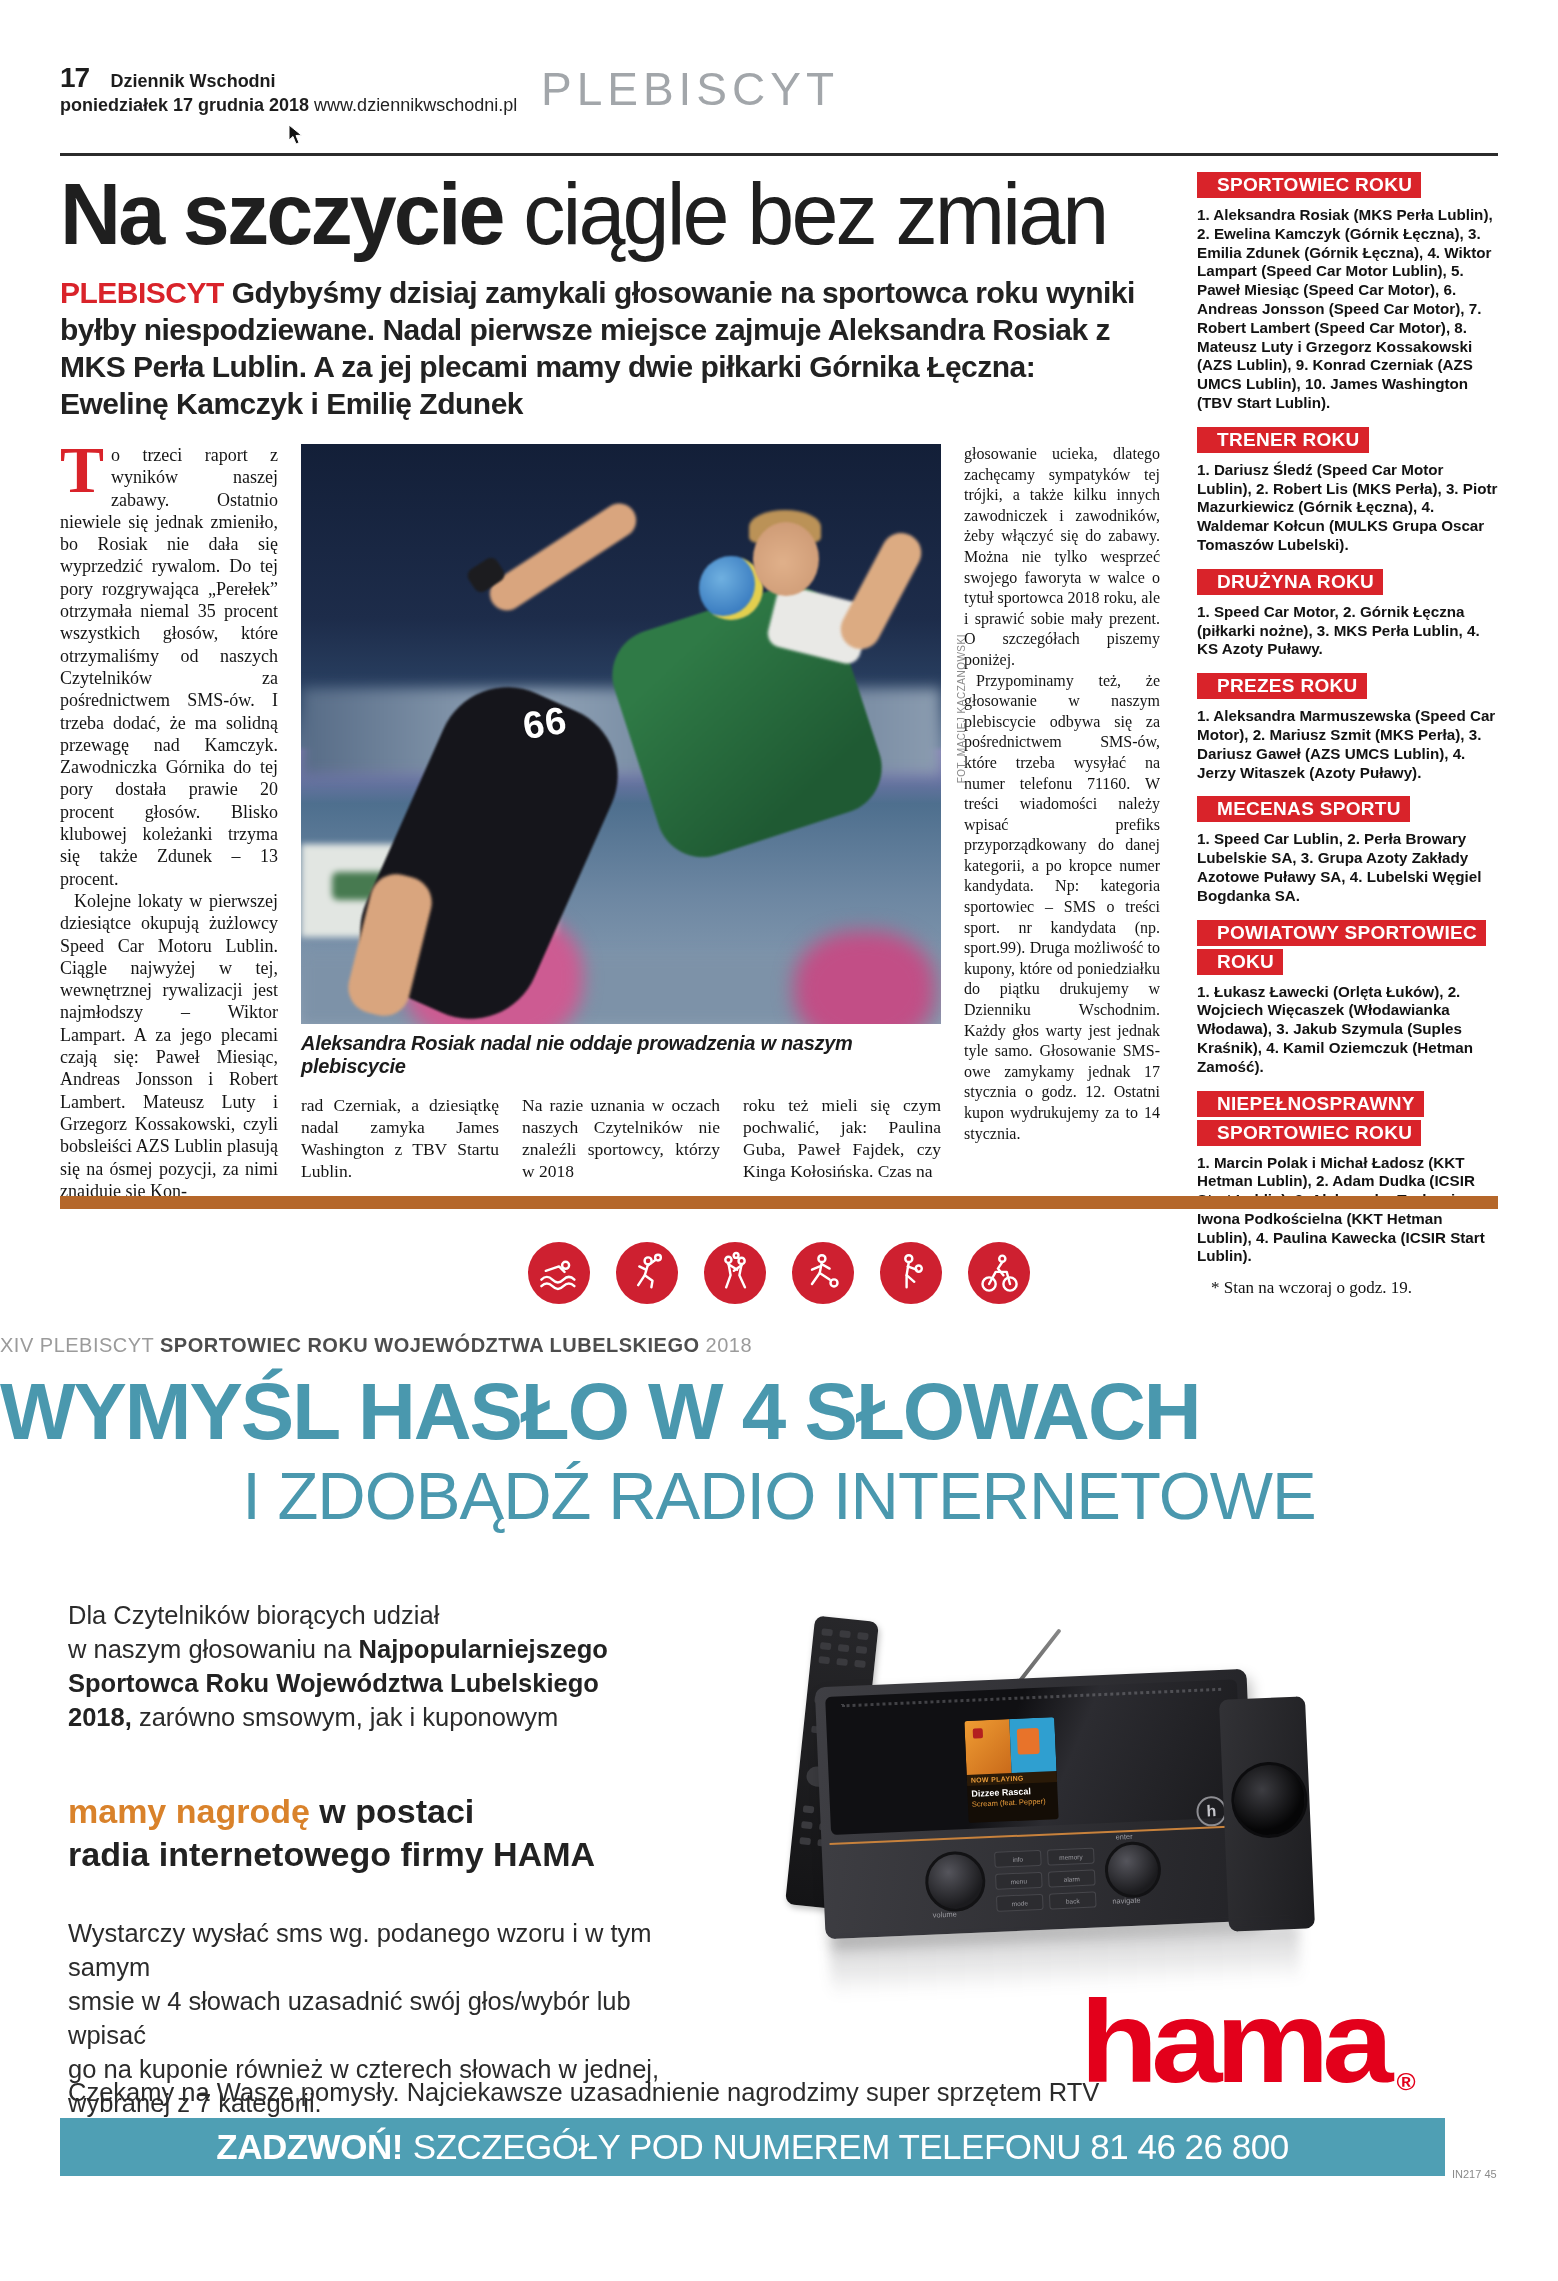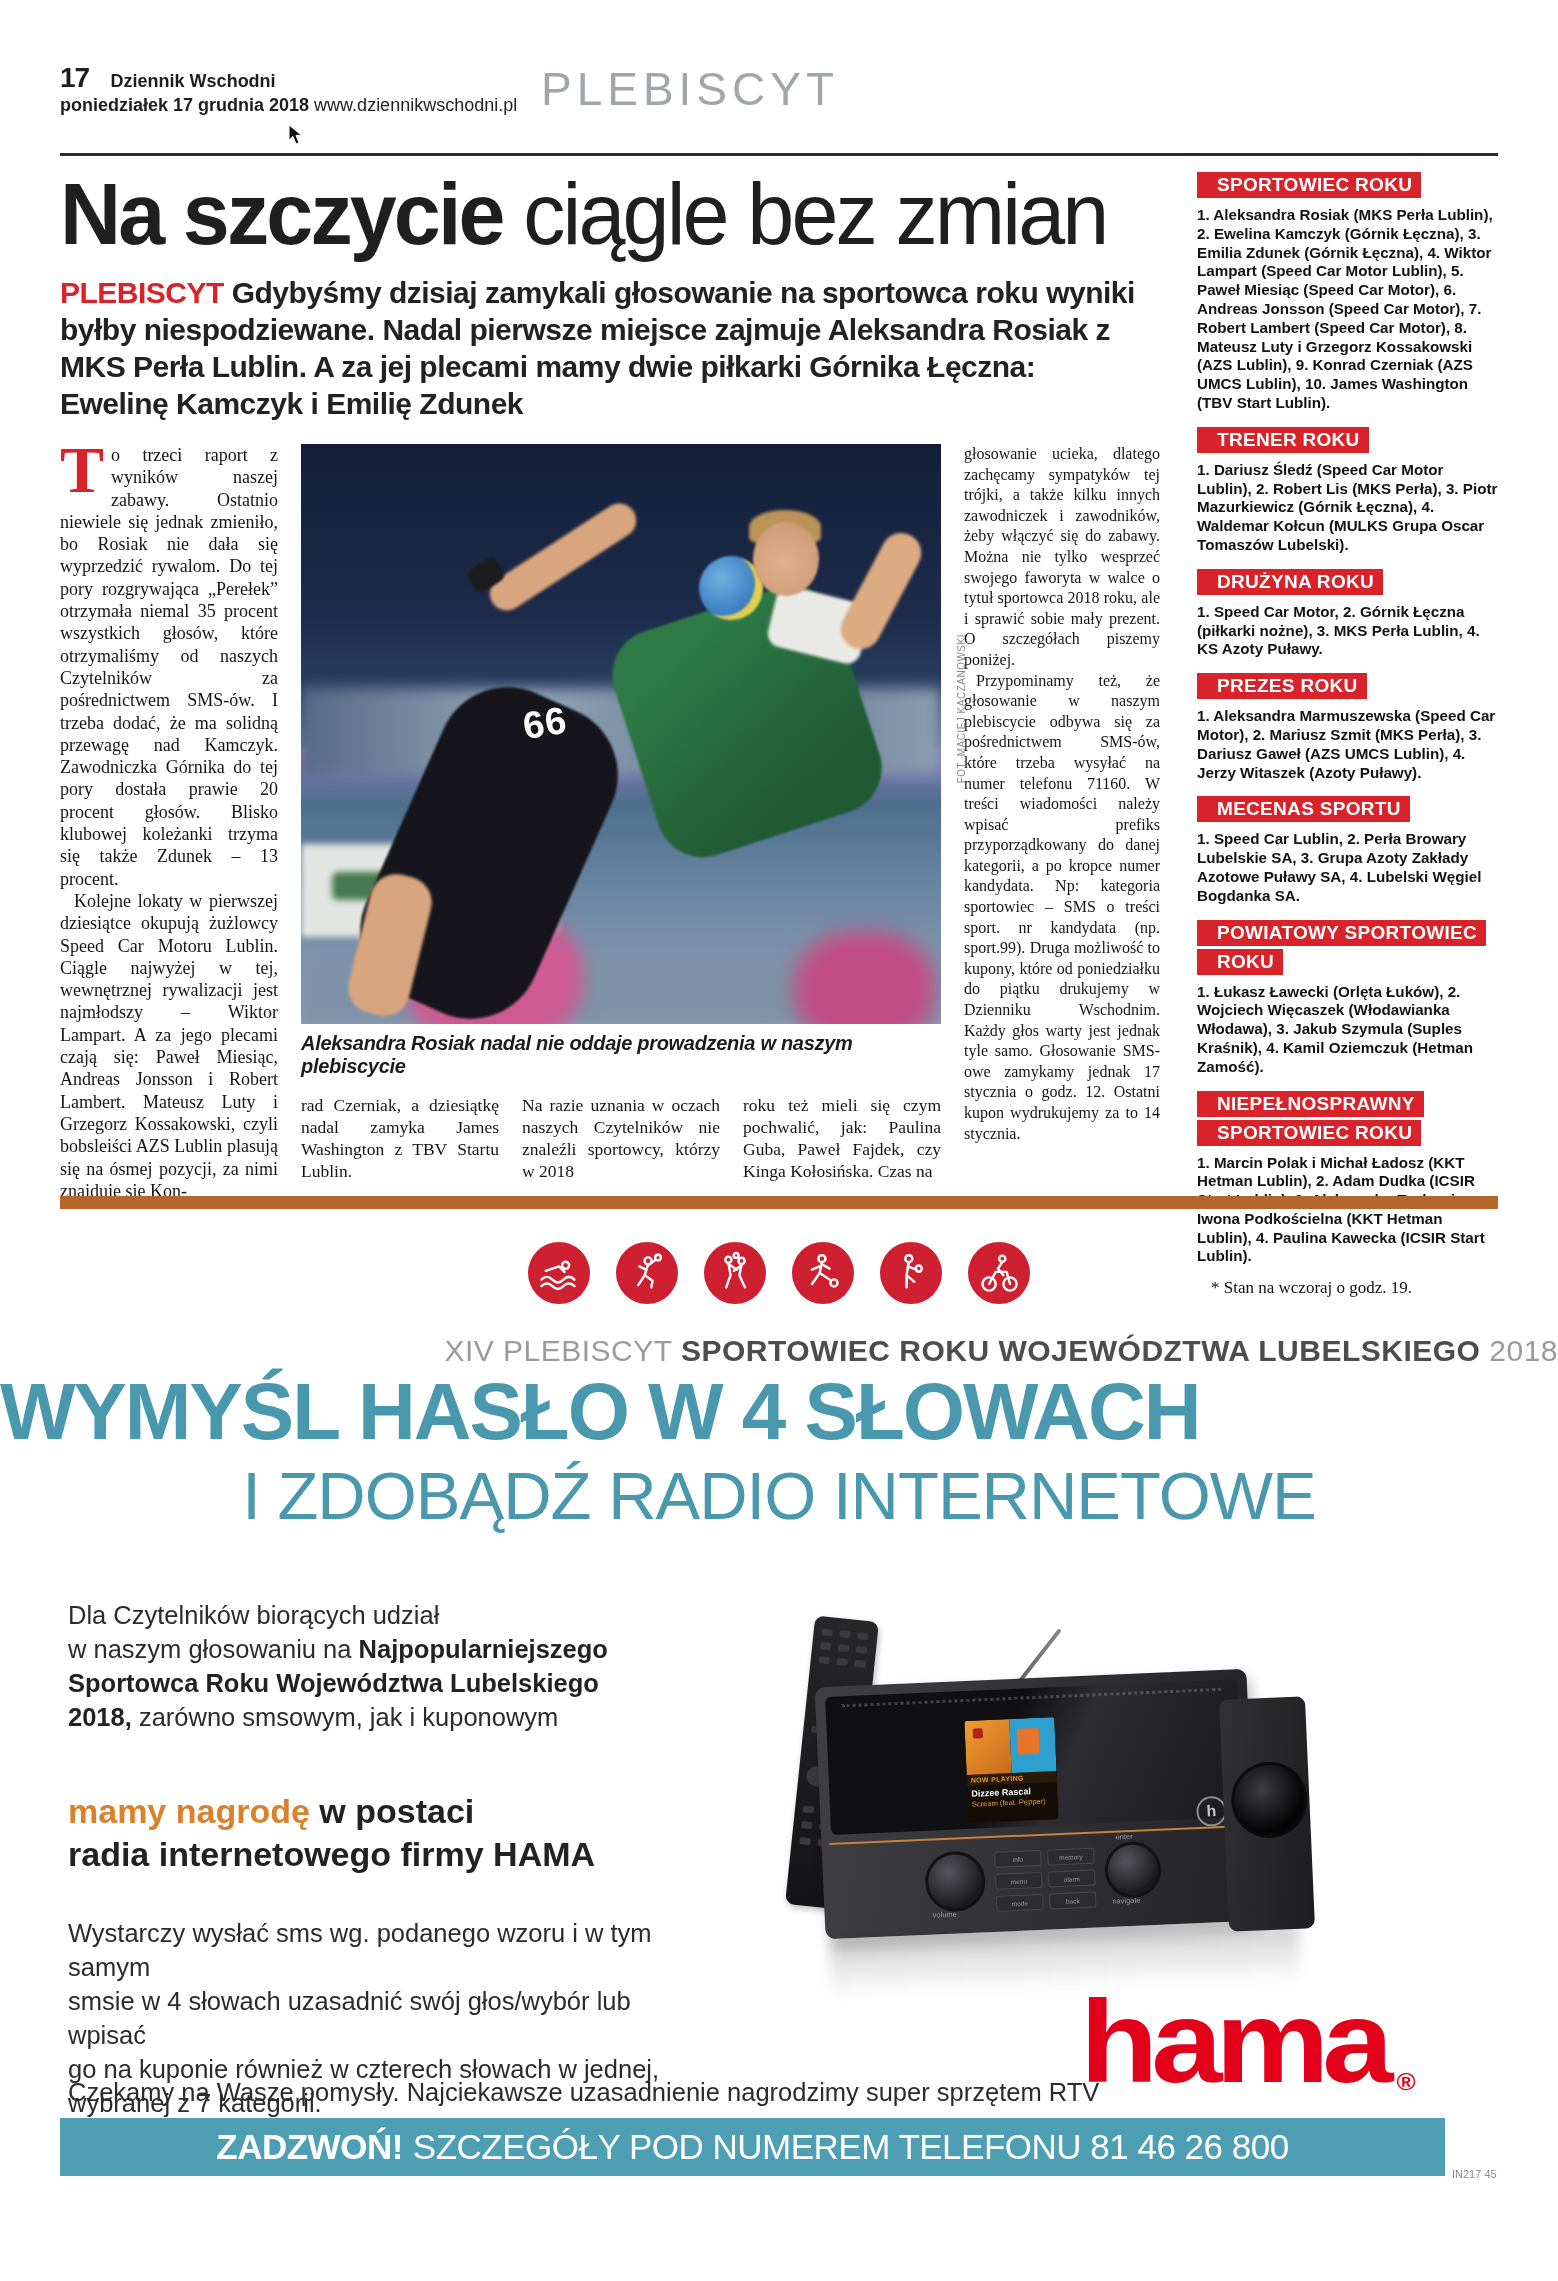--- a/index.html
+++ b/index.html
@@ -87,21 +87,21 @@
   .sb-t{margin-top:7px;font-size:15.2px;line-height:18.8px;font-weight:700;color:#121212;}
   #sb-note{font-family:"Liberation Serif",serif;font-size:17px;color:#111;padding-left:14px;margin-top:2px;}
 
   
   #divider{position:absolute;left:60px;top:1196px;width:1438px;height:13px;background:#b5672a;}
 
   
   #icons-row{position:absolute;left:0;top:1242px;width:1558px;display:flex;justify-content:center;gap:26px;}
   .sport-circle{width:62px;height:62px;border-radius:50%;background:#ce2030;display:flex;align-items:center;justify-content:center;}
   .sport-circle svg{width:44px;height:44px;stroke:#fff;fill:none;stroke-width:2.2;stroke-linecap:round;stroke-linejoin:round;}
-  #plebiscyt-line{position:absolute;left:0;top:1334px;width:1558px;text-align:right;font-size:30px;color:#9b9b9b;letter-spacing:.5px;}
+  #plebiscyt-line{position:absolute;left:0;top:1334px;width:1558px;text-align:left;font-size:20px;color:#9b9b9b;letter-spacing:.5px;}
   #plebiscyt-line .pl-bold{color:#4d4d4d;font-weight:700;}
   #ad-h1{position:absolute;left:0;top:1372px;width:1558px;text-align:left;font-size:80px;font-weight:700;
       color:#4a98ae;letter-spacing:-2px;line-height:1;}
   #ad-h2{position:absolute;left:0;top:1462px;width:1558px;text-align:center;font-size:67px;font-weight:400;
       color:#4a98ae;letter-spacing:-1px;line-height:1;}
   #ad-copy{position:absolute;left:68px;top:1598px;width:600px;}
   #ad-p1{font-size:25.5px;line-height:34px;white-space:pre-line;color:#2b2b2b;}
   #ad-p1 b{color:#222;}
   #ad-p2{margin-top:56px;font-size:34px;line-height:43px;font-weight:700;white-space:pre-line;color:#222;}
   #ad-p2 .orange{color:#d9822b;}

